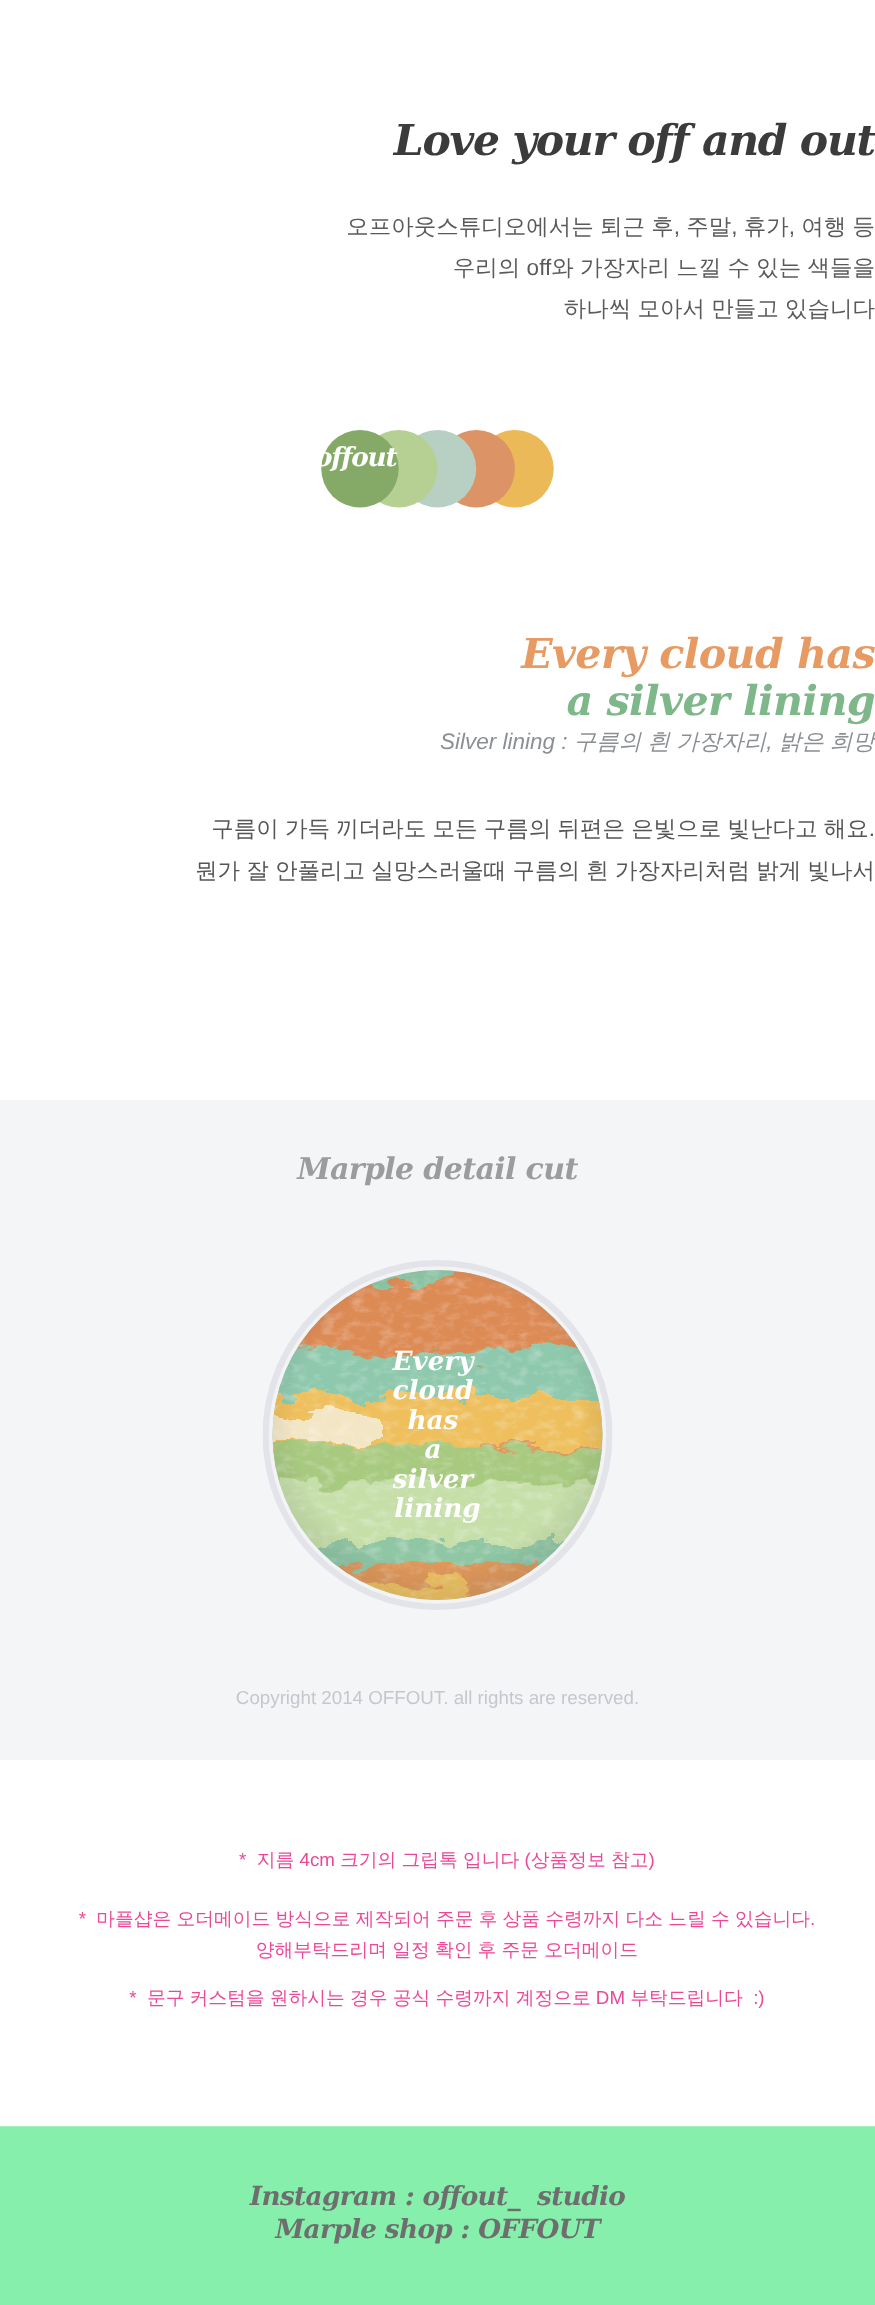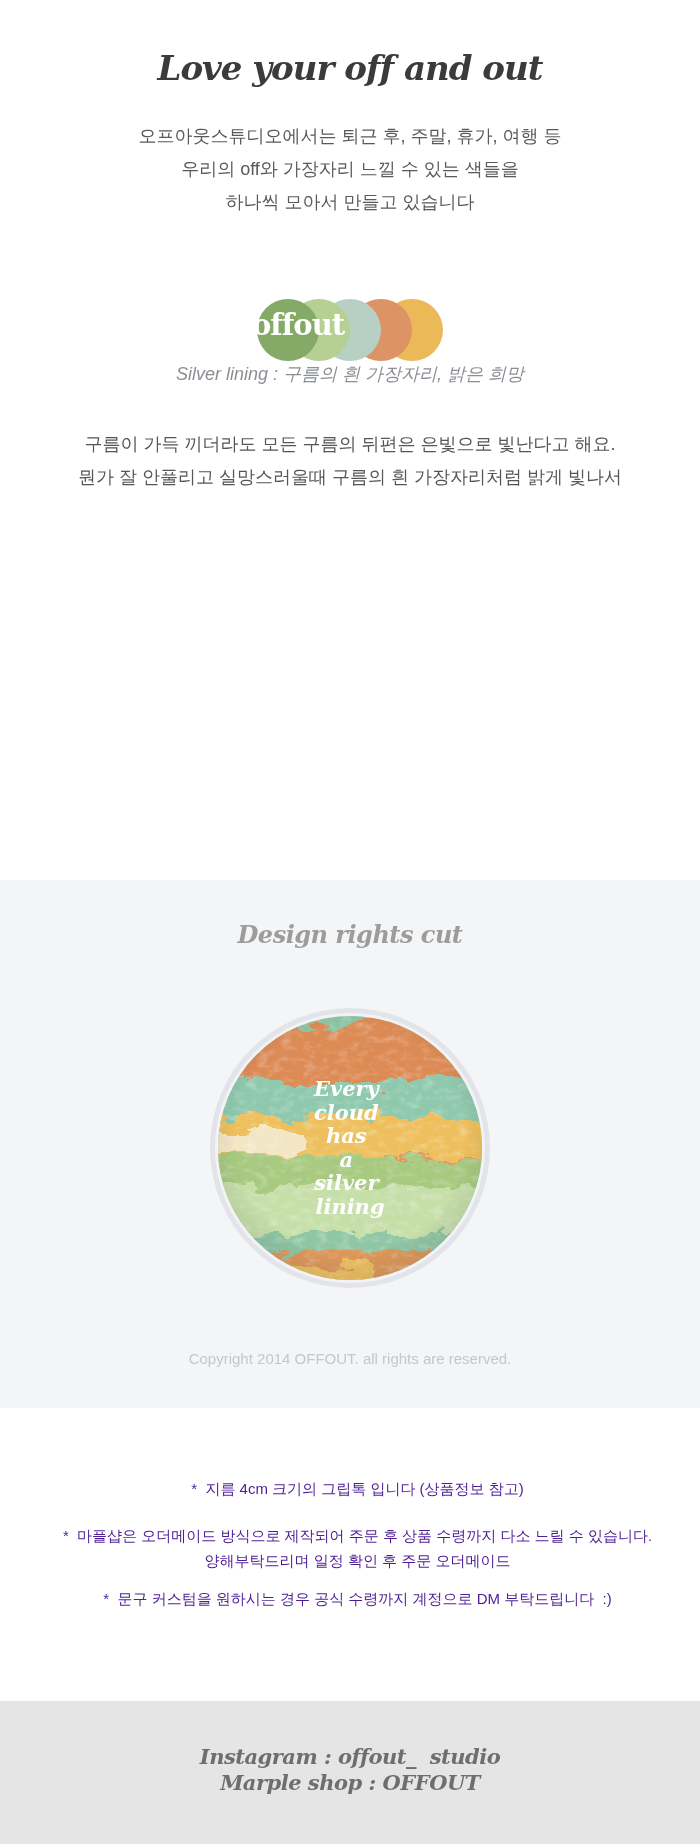--- a/index.html
+++ b/index.html
@@ -8,56 +8,56 @@
     width:700px; height:1844px; margin:0 auto; overflow:hidden;
     font-family:"Liberation Sans","DejaVu Sans",sans-serif;
   }
   .serif-display {
     font-family:"DejaVu Serif","Liberation Serif",serif;
     font-style:italic; font-weight:bold;
   }
   section { text-align:center; overflow:hidden; }
 
   
-  .intro { height:880px; padding-top:50px; }
+  .intro { height:880px; padding-top:95px;text-align:right; }
   .page-title { font-size:34px; letter-spacing:-1px; color:#3b3b3b; line-height:1.1; }
   .intro-para { margin-top:33px; font-size:18px; line-height:33px; color:#5a5a5a; }
   .line { display:block; white-space:pre-wrap; }
 
   .logo { position:relative; width:186px; height:62px; margin:80px auto 0; }
   .lc { position:absolute; top:0; width:62px; height:62px; border-radius:50%; }
   .lc:nth-child(1){ left:0;    z-index:5; }
   .lc:nth-child(2){ left:31px; z-index:4; }
   .lc:nth-child(3){ left:62px; z-index:3; }
   .lc:nth-child(4){ left:93px; z-index:2; }
   .lc:nth-child(5){ left:124px;z-index:1; }
   .logo-text {
     position:absolute; left:-5px; top:9px; z-index:6;
-    font-family:"DejaVu Serif","Liberation Serif",serif; font-weight:bold;
-    font-size:29px; color:#ffffff; letter-spacing:-1px;
+    font-family:"DejaVu Serif","Liberation Serif",serif; font-style:italic; font-weight:bold;
+    font-size:21px; color:#ffffff; letter-spacing:-1px;
   }
 
   .headline { margin-top:98px; font-size:33px; line-height:38px; letter-spacing:-0.5px; }
   .meaning { font-size:18px; color:#8b8f94; line-height:26px;font-style:italic; }
   .desc-para { margin-top:41px; font-size:18px; line-height:33px; color:#565656; }
 
   
   .detail { height:528px; background:#f4f5f7; padding-top:40px; }
   .detail-heading { font-size:24px; line-height:30px; color:#9c9c9c; letter-spacing:-0.5px; }
   .griptok-wrap { width:280px; height:280px; margin:58px auto 0; }
   .copyright { margin-top:60px; font-size:15px; line-height:22px; color:#c4c7cd; }
 
   
   .notes { height:293px; background:#ffffff; padding-top:68px; }
-  .note { font-size:15px; line-height:25px; color:#4c1d95;margin-left:15px; }
+  .note { font-size:15px; line-height:25px; color:#ec4899;margin-left:15px; }
   .note + .note { margin-top:22px; }
   .note:nth-child(3) { margin-top:13px; }
 
   
-  .footer { height:143px; background:#e5e5e5; padding-top:43px; text-align:center; }
+  .footer { height:143px; background:#86efac; padding-top:43px; text-align:center; }
   .footer .line { font-size:21px; line-height:26px; color:#6e6e6e; letter-spacing:-0.5px; }
 </style>
 </head>
 <body>
 
 <div>
 
   <section class="intro">
     <h1 class="serif-display page-title">Love your off and out</h1>
 
@@ -69,31 +69,35 @@
 
     <div class="logo">
       <span class="lc" style="background-color: rgb(133, 170, 103);"></span>
       <span class="lc" style="background-color: rgb(182, 208, 148);"></span>
       <span class="lc" style="background-color: rgb(184, 207, 196);"></span>
       <span class="lc" style="background-color: rgb(220, 147, 101);"></span>
       <span class="lc" style="background-color: rgb(236, 185, 88);"></span>
       <span class="logo-text">offout</span>
     </div>
 
+    <h2 class="serif-display headline">
+      <span class="line" style="color: rgb(231, 154, 98);">Every cloud has</span>
+      <span class="line" style="color: rgb(125, 183, 138);">a silver lining</span>
+    </h2>
 
     <p class="meaning">Silver lining : 구름의 흰 가장자리, 밝은 희망</p>
 
     <p class="desc-para">
       <span class="line">구름이 가득 끼더라도 모든 구름의 뒤편은 은빛으로 빛난다고 해요.</span>
       <span class="line">뭔가 잘 안풀리고 실망스러울때 구름의 흰 가장자리처럼 밝게 빛나서</span>
     </p>
   </section>
 
   <section class="detail">
-    <h3 class="serif-display detail-heading">Design rights cut</h3>
+    <h3 class="serif-display detail-heading">Marple detail cut</h3>
 
     <div class="griptok-wrap">
       <svg width="280" height="280" viewBox="0 0 280 280">
         <defs>
           <clipPath id="gclip">
               <circle cx="140" cy="140" r="132"></circle>
             </clipPath>
           <filter id="wobble" x="-30%" y="-30%" width="160%" height="160%">
             <feTurbulence type="fractalNoise" baseFrequency="0.028 0.05" numOctaves="4" seed="11" result="n"></feTurbulence>
             <feDisplacementMap in="SourceGraphic" in2="n" scale="34" xChannelSelector="R" yChannelSelector="G"></feDisplacementMap>

